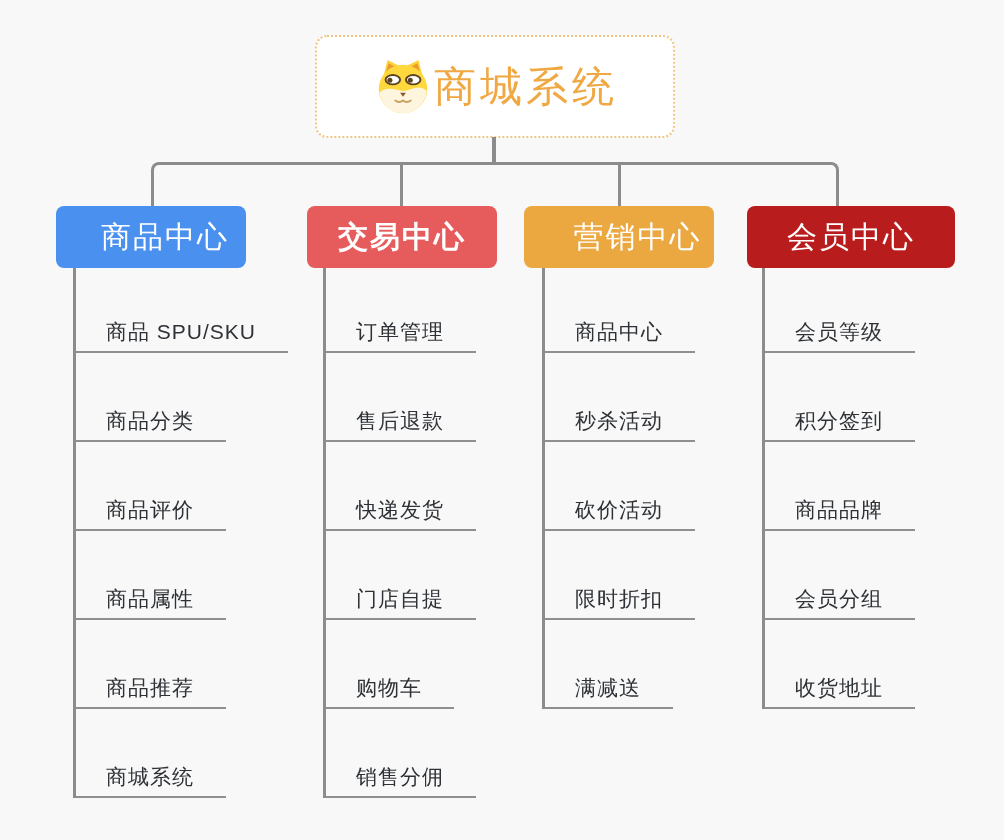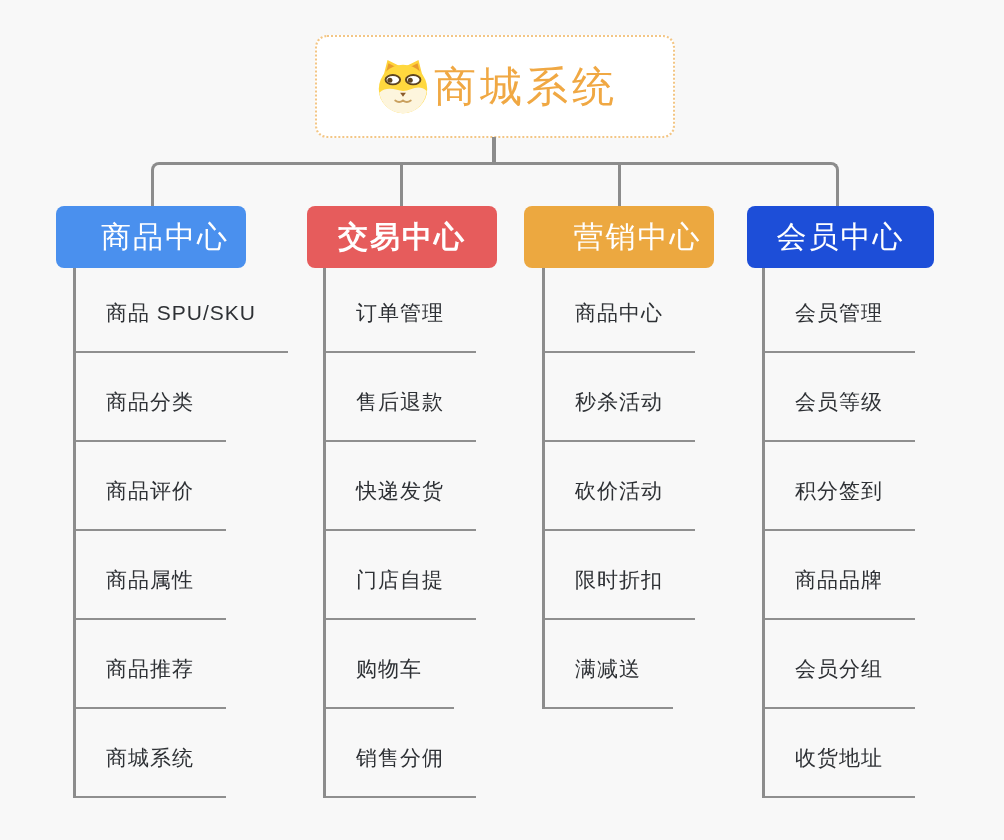--- a/index.html
+++ b/index.html
@@ -50,38 +50,38 @@
     border-radius: 8px;
     display: flex; align-items: center; justify-content: center;
     color: #ffffff;
     font-size: 30px;
     letter-spacing: 2px;
     white-space: nowrap;
   }
   .branch-0 { left: 56px;  width: 190px; background: #4a90ee; padding-left: 28px; }
   .branch-1 { left: 307px; width: 190px; background: #e65c5c; font-weight: bold; }
   .branch-2 { left: 524px; width: 190px; background: #eca840; padding-left: 37px; }
-  .branch-3 { left: 747px; width: 187px; background: #1d4ed8; }
+  .branch-3 { left: 747px; width: 208px; background: #b91c1c; }
 
   
   .leaf-col {
     position: absolute; top: 268px;
     border-left: 3px solid #8c8c8c;
   }
   .leaf-col-0 { left: 73px; }
   .leaf-col-1 { left: 323px; }
   .leaf-col-2 { left: 542px; }
   .leaf-col-3 { left: 762px; }
 
   .leaf-node {
     height: 89px;
     width: max-content;
     display: flex; align-items: flex-end;
     border-bottom: 2px solid #8f8f8f;
-    padding: 0 32px 24px 30px;
+    padding: 0 32px 5px 30px;
     font-size: 21px;
     color: #2e3135;
     letter-spacing: 1px;
     white-space: nowrap;
   }
   .leaf-node:first-child { height: 85px; }
 </style>
 </head>
 <body>
 
@@ -140,21 +140,20 @@
 
   <div class="leaf-col leaf-col-2">
     <div class="leaf-node">商品中心</div>
     <div class="leaf-node">秒杀活动</div>
     <div class="leaf-node">砍价活动</div>
     <div class="leaf-node">限时折扣</div>
     <div class="leaf-node">满减送</div>
   </div>
 
   <div class="leaf-col leaf-col-3">
-    <div class="leaf-node">会员管理</div>
     <div class="leaf-node">会员等级</div>
     <div class="leaf-node">积分签到</div>
     <div class="leaf-node">商品品牌</div>
     <div class="leaf-node">会员分组</div>
     <div class="leaf-node">收货地址</div>
   </div>
 
 </div>
 
 </body></html>

